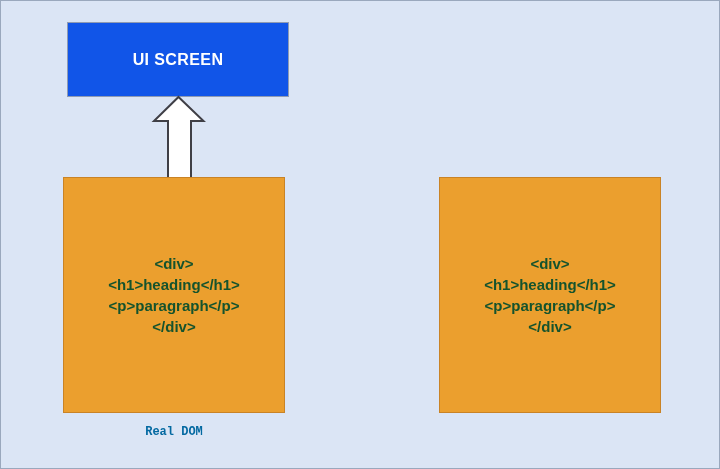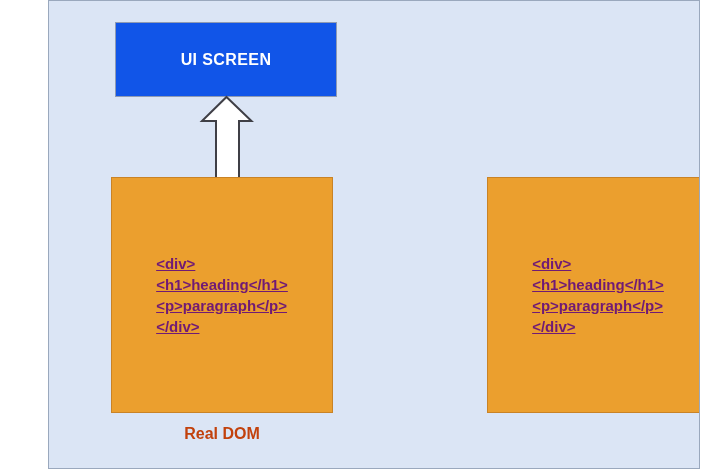--- a/index.html
+++ b/index.html
@@ -6,27 +6,26 @@
     margin: 0;
     padding: 0;
     background: #ffffff;
   }
   body {
     font-family: "Liberation Sans", sans-serif;
   }
 
   #canvas {
     position: relative;
-    width: 652px;
+    width: 720px;
     height: 469px;
     box-sizing: border-box;
     background: #dbe5f5;
     border: 1px solid #9aa8bd;
     overflow: hidden;
-    margin-left: 48px;
   }
 
   
   .ui-screen {
     position: absolute;
     left: 66px;
     top: 21px;
     width: 222px;
     height: 75px;
     box-sizing: border-box;
@@ -69,42 +68,41 @@
     background: #eb9f2e;
     border: 1px solid #c98326;
     display: flex;
     align-items: center;
     justify-content: center;
   }
   .dom-box-real   { left: 62px;  }
   .dom-box-virtual{ left: 438px; }
 
   .code-block {
-    text-align: left;
-    color: #701a75;
+    text-align: center;
+    color: #14532d;
     font-size: 15px;
     font-weight: bold;
     line-height: 21px;
     font-family: "Liberation Sans", sans-serif;
     white-space: nowrap;
     user-select: none;
-    text-decoration: underline;
   }
   .code-line { display: block; }
 
   
   .caption {
     position: absolute;
     top: 424px;
     width: 222px;
     text-align: center;
-    color: #c2410c;
-    font-size: 16px;
+    color: #0369a1;
+    font-size: 12px;
     font-weight: bold;
-    font-family: Liberation Sans, sans-serif;
+    font-family: Liberation Mono, monospace;
   }
   .caption-real    { left: 62px;  }
   .caption-virtual { left: 438px; font-weight: bold; }
 </style>
 </head>
 <body>
 
 <div id="canvas">
 
   <div class="ui-screen">

